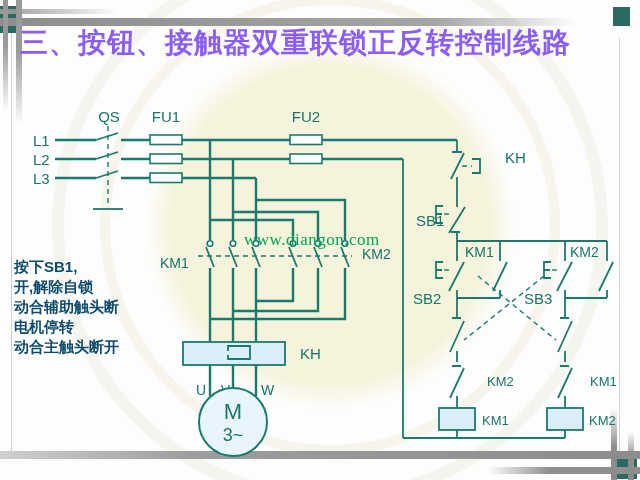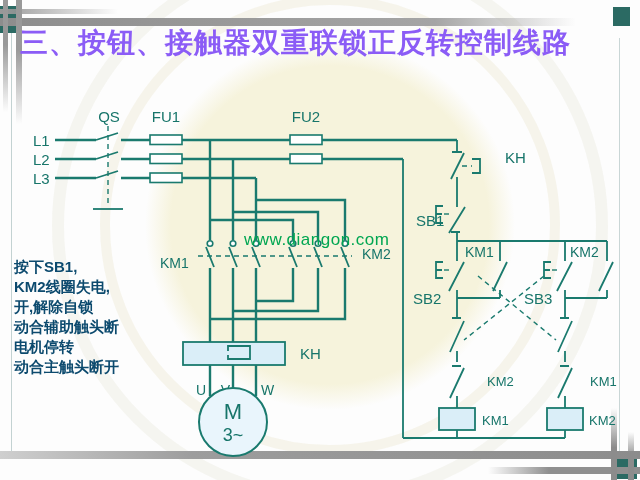--- a/index.html
+++ b/index.html
@@ -35,21 +35,21 @@
   .sq{position:absolute;background:#2b6a63;z-index:1;}
   .sq-tl{left:0;top:6px;width:20px;height:27px;}
   .sq-tr{left:613px;top:7px;width:17px;height:19px;}
   .sq-br{left:611px;top:452px;width:26px;height:27px;}
   
   .title{position:absolute;left:20px;top:24px;width:600px;z-index:3;
     font-size:28px;font-weight:bold;letter-spacing:1px;color:#8b5cf6;white-space:nowrap;}
   .annotation{position:absolute;left:14px;top:257px;width:160px;z-index:4;
     font-size:15px;font-weight:bold;color:#0c4a6e;line-height:20px;}
   .watermark{position:absolute;left:244px;top:230px;z-index:5;
-    font-family:Liberation Sans, sans-serif;font-size:17px;color:#00a651;letter-spacing:.5px;white-space:nowrap;}
+    font-family:Liberation Serif, serif;font-size:17px;color:#00a651;letter-spacing:.5px;white-space:nowrap;}
   
   #circuit{position:absolute;left:0;top:0;z-index:4;}
   .w{stroke:#1a7a6e;stroke-width:2.4;fill:none;}
   .wc{stroke:#1a7a6e;stroke-width:1.8;fill:none;}
   .dash{stroke:#1a7a6e;stroke-width:1.4;fill:none;stroke-dasharray:5 4;}
   .comp{fill:#ffffff;stroke:#1a7a6e;stroke-width:1.6;}
   .box{fill:#daeef8;stroke:#1a7a6e;stroke-width:1.8;}
   .motor-c{fill:#e9f5fc;stroke:#1a7a6e;stroke-width:2;}
   .lbl{font-family:"Liberation Sans",sans-serif;font-size:14px;fill:#17756a;}
   .lbl15{font-size:15px;}
@@ -76,21 +76,20 @@
   <div class="bar hb-bot-small"></div>
   <div class="bar vb-bot-1"></div>
   <div class="bar vb-bot-2"></div>
   <div class="panel-border-left"></div>
   <div class="panel-border-right"></div>
 
   <div class="title">三、按钮、接触器双重联锁正反转控制线路</div>
 
   <div class="annotation">
     <div>按下SB1,</div>
-    <div>KM2线圈失电,</div>
     <div>开,解除自锁</div>
     <div>动合辅助触头断</div>
     <div>电机停转</div>
     <div>动合主触头断开</div>
   </div>
 
   <svg id="circuit" width="640" height="480" viewBox="0 0 640 480">
 
     <g>
       <text class="lbl lbl15" x="33" y="146">L1</text>

